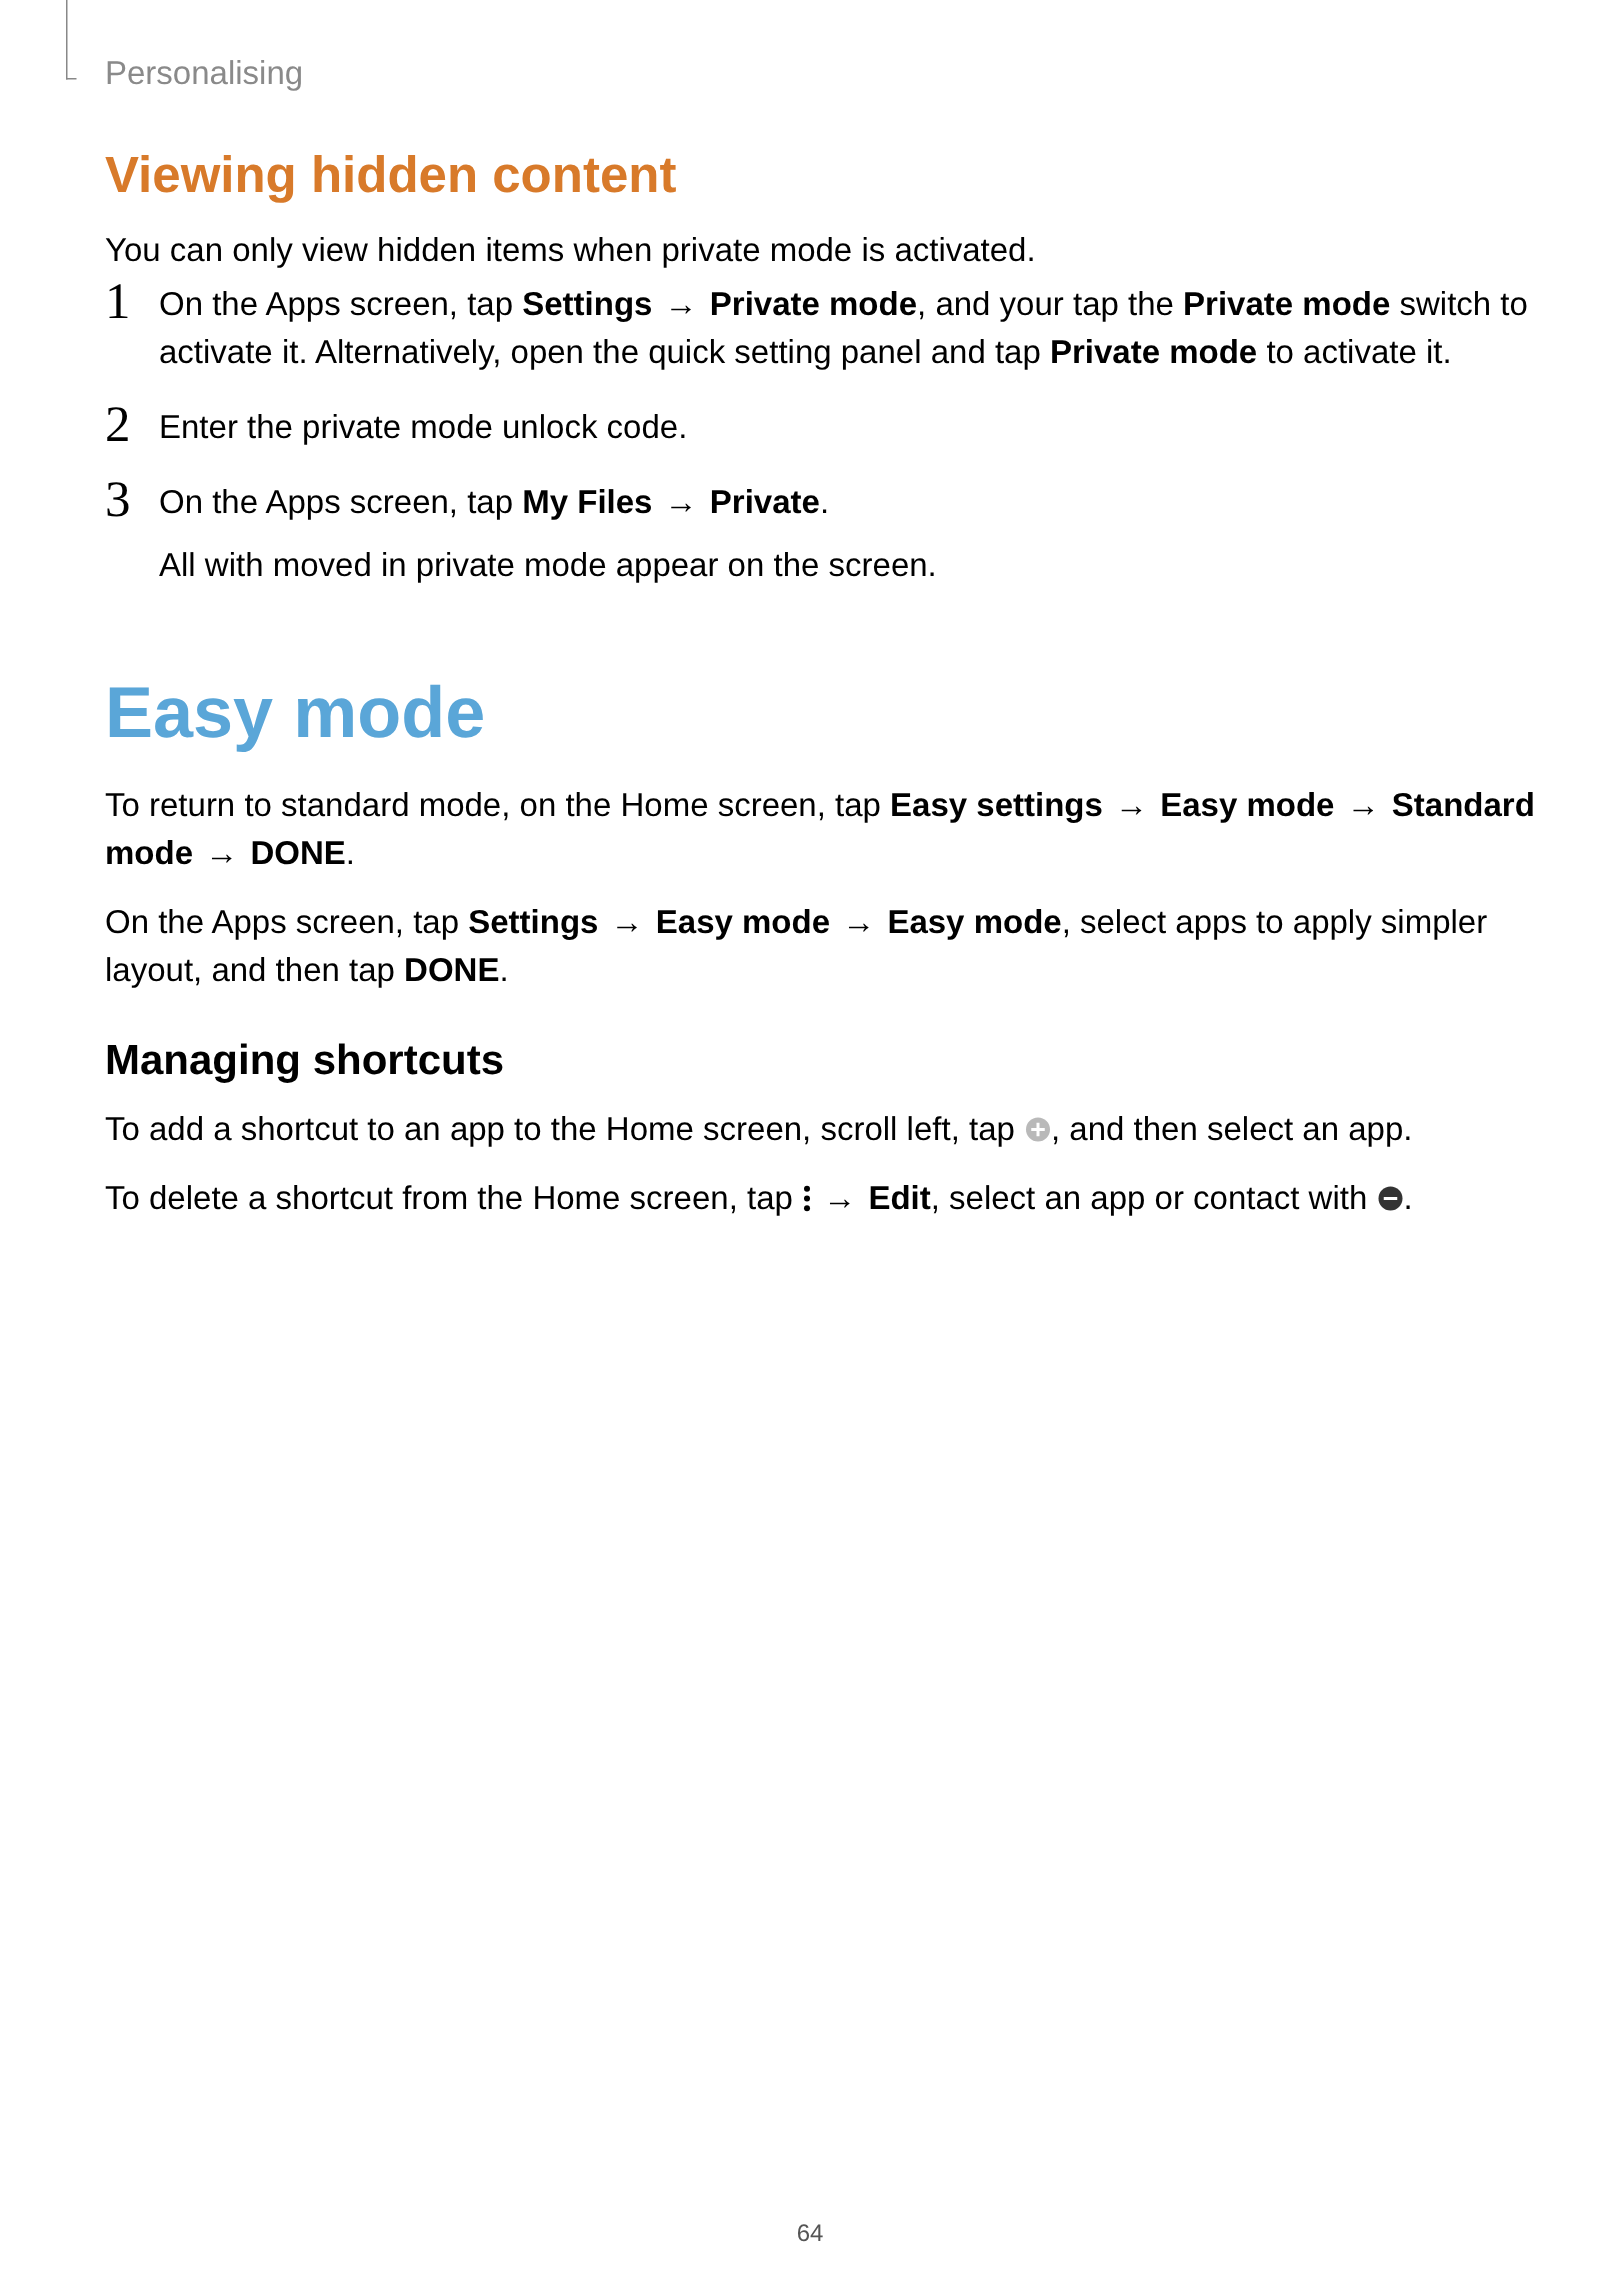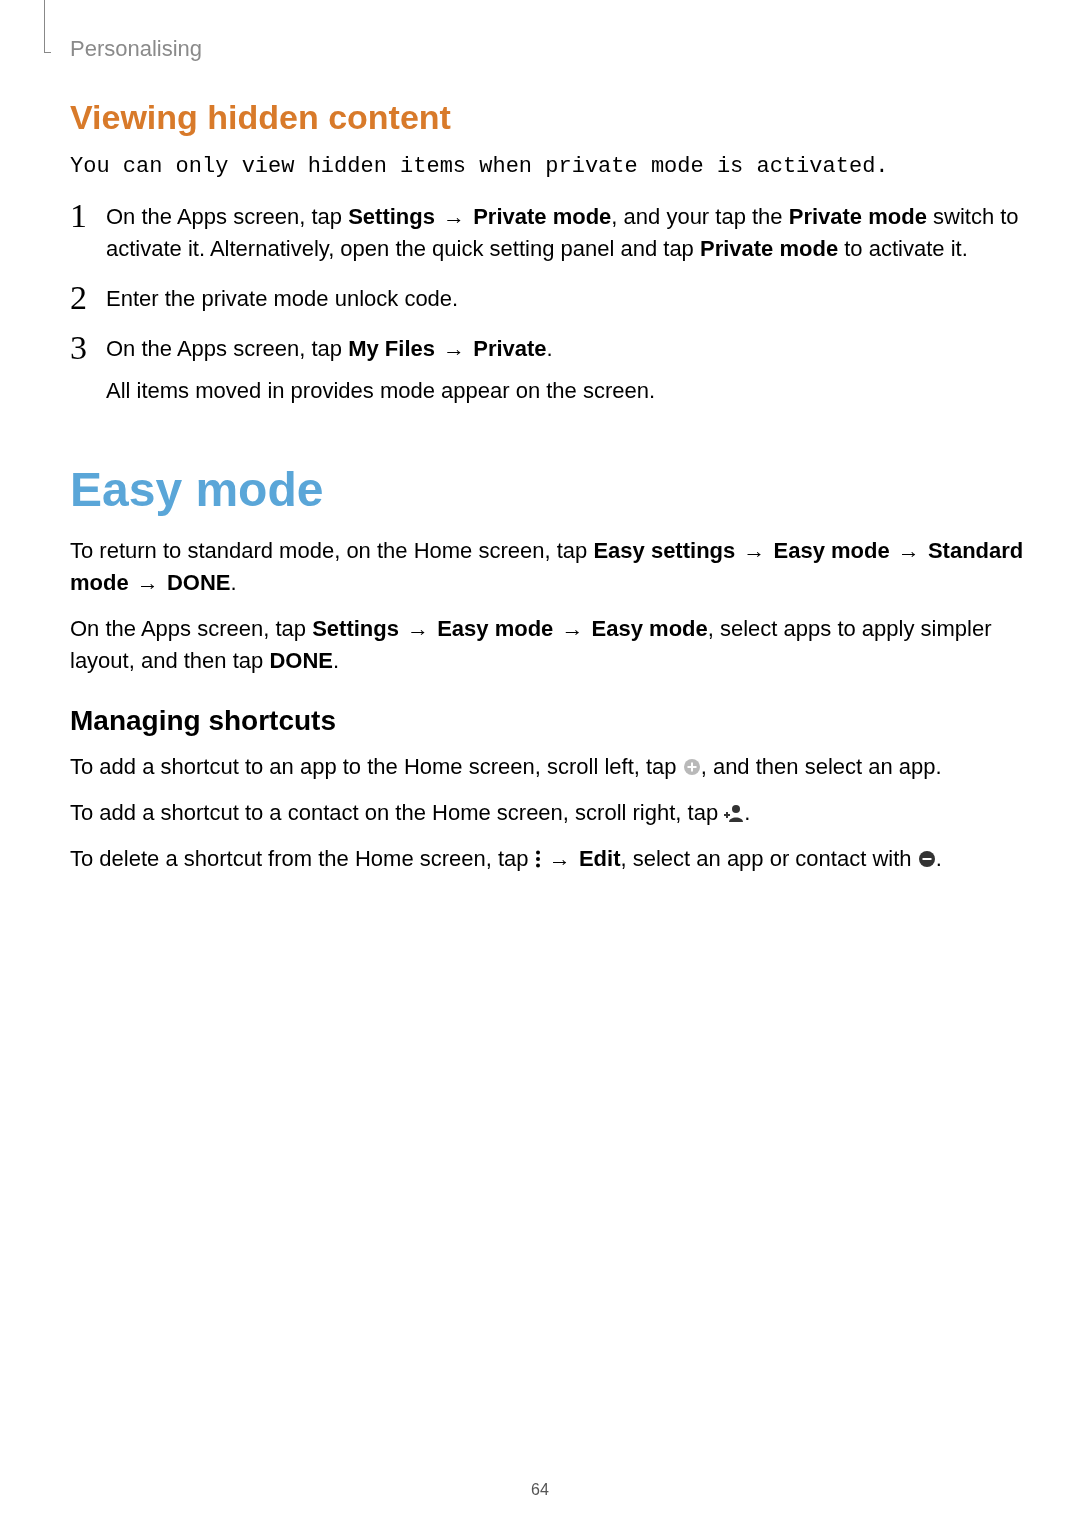--- a/index.html
+++ b/index.html
@@ -47,22 +47,21 @@
     font-size: 28px;
     font-weight: 700;
     margin: 28px 0 14px 0;
   }
   p {
     font-size: 22px;
     line-height: 1.45;
     margin: 0 0 14px 0;
   }
   .intro {
-    margin-bottom: 18px;
-    font-family: Liberation Mono, monospace;
+    margin-bottom: 4px;
   }
   ol.steps {
     list-style: none;
     padding: 0;
     margin: 0 0 8px 0;
   }
   ol.steps > li {
     display: flex;
     align-items: flex-start;
     margin-bottom: 18px;
@@ -125,21 +124,21 @@
       <div class="step-body">
         <p>Enter the private mode unlock code.</p>
       </div>
     </li>
     <li>
       <div class="step-num">3</div>
       <div class="step-body">
         <p>
           <span>On the Apps screen, tap </span><b>My Files</b><span class="arrow"> → </span><b>Private</b><span>.</span>
         </p>
-        <p>All items moved in provides mode appear on the screen.</p>
+        <p>All with moved in private mode appear on the screen.</p>
       </div>
     </li>
   </ol>
 
   <h1 class="blue">Easy mode</h1>
 
 
   <p>
     <span>To return to standard mode, on the Home screen, tap </span><b>Easy settings</b><span class="arrow"> → </span><b>Easy mode</b><span class="arrow"> → </span><b>Standard mode</b><span class="arrow"> → </span><b>DONE</b><span>.</span>
   </p>
@@ -151,28 +150,20 @@
   <h3 class="sub">Managing shortcuts</h3>
 
   <p>
     <span>To add a shortcut to an app to the Home screen, scroll left, tap </span><span class="icon"><svg width="18" height="18" viewBox="0 0 18 18">
           <circle cx="9" cy="9" r="8" fill="#b9b9b9"></circle>
           <rect x="8" y="4.5" width="2" height="9" fill="#fff"></rect>
           <rect x="4.5" y="8" width="9" height="2" fill="#fff"></rect>
         </svg></span><span>, and then select an app.</span>
   </p>
 
-  <p>
-    <span>To add a shortcut to a contact on the Home screen, scroll right, tap </span><span class="icon"><svg width="20" height="18" viewBox="0 0 20 18">
-          <circle cx="12" cy="5" r="4" fill="#333"></circle>
-          <path d="M5 18 C5 12 19 12 19 18 Z" fill="#333"></path>
-          <rect x="0" y="10" width="6" height="2" fill="#333"></rect>
-          <rect x="2" y="8" width="2" height="6" fill="#333"></rect>
-        </svg></span><span>.</span>
-  </p>
 
   <p>
     <span>To delete a shortcut from the Home screen, tap </span><span class="icon"><svg width="6" height="18" viewBox="0 0 6 18">
           <circle cx="3" cy="2.5" r="2" fill="#000"></circle>
           <circle cx="3" cy="9" r="2" fill="#000"></circle>
           <circle cx="3" cy="15.5" r="2" fill="#000"></circle>
         </svg></span><span class="arrow"> → </span><b>Edit</b><span>, select an app or contact with </span><span class="icon"><svg width="18" height="18" viewBox="0 0 18 18">
           <circle cx="9" cy="9" r="8" fill="#333"></circle>
           <rect x="4.5" y="8" width="9" height="2" fill="#fff"></rect>
         </svg></span><span>.</span>

